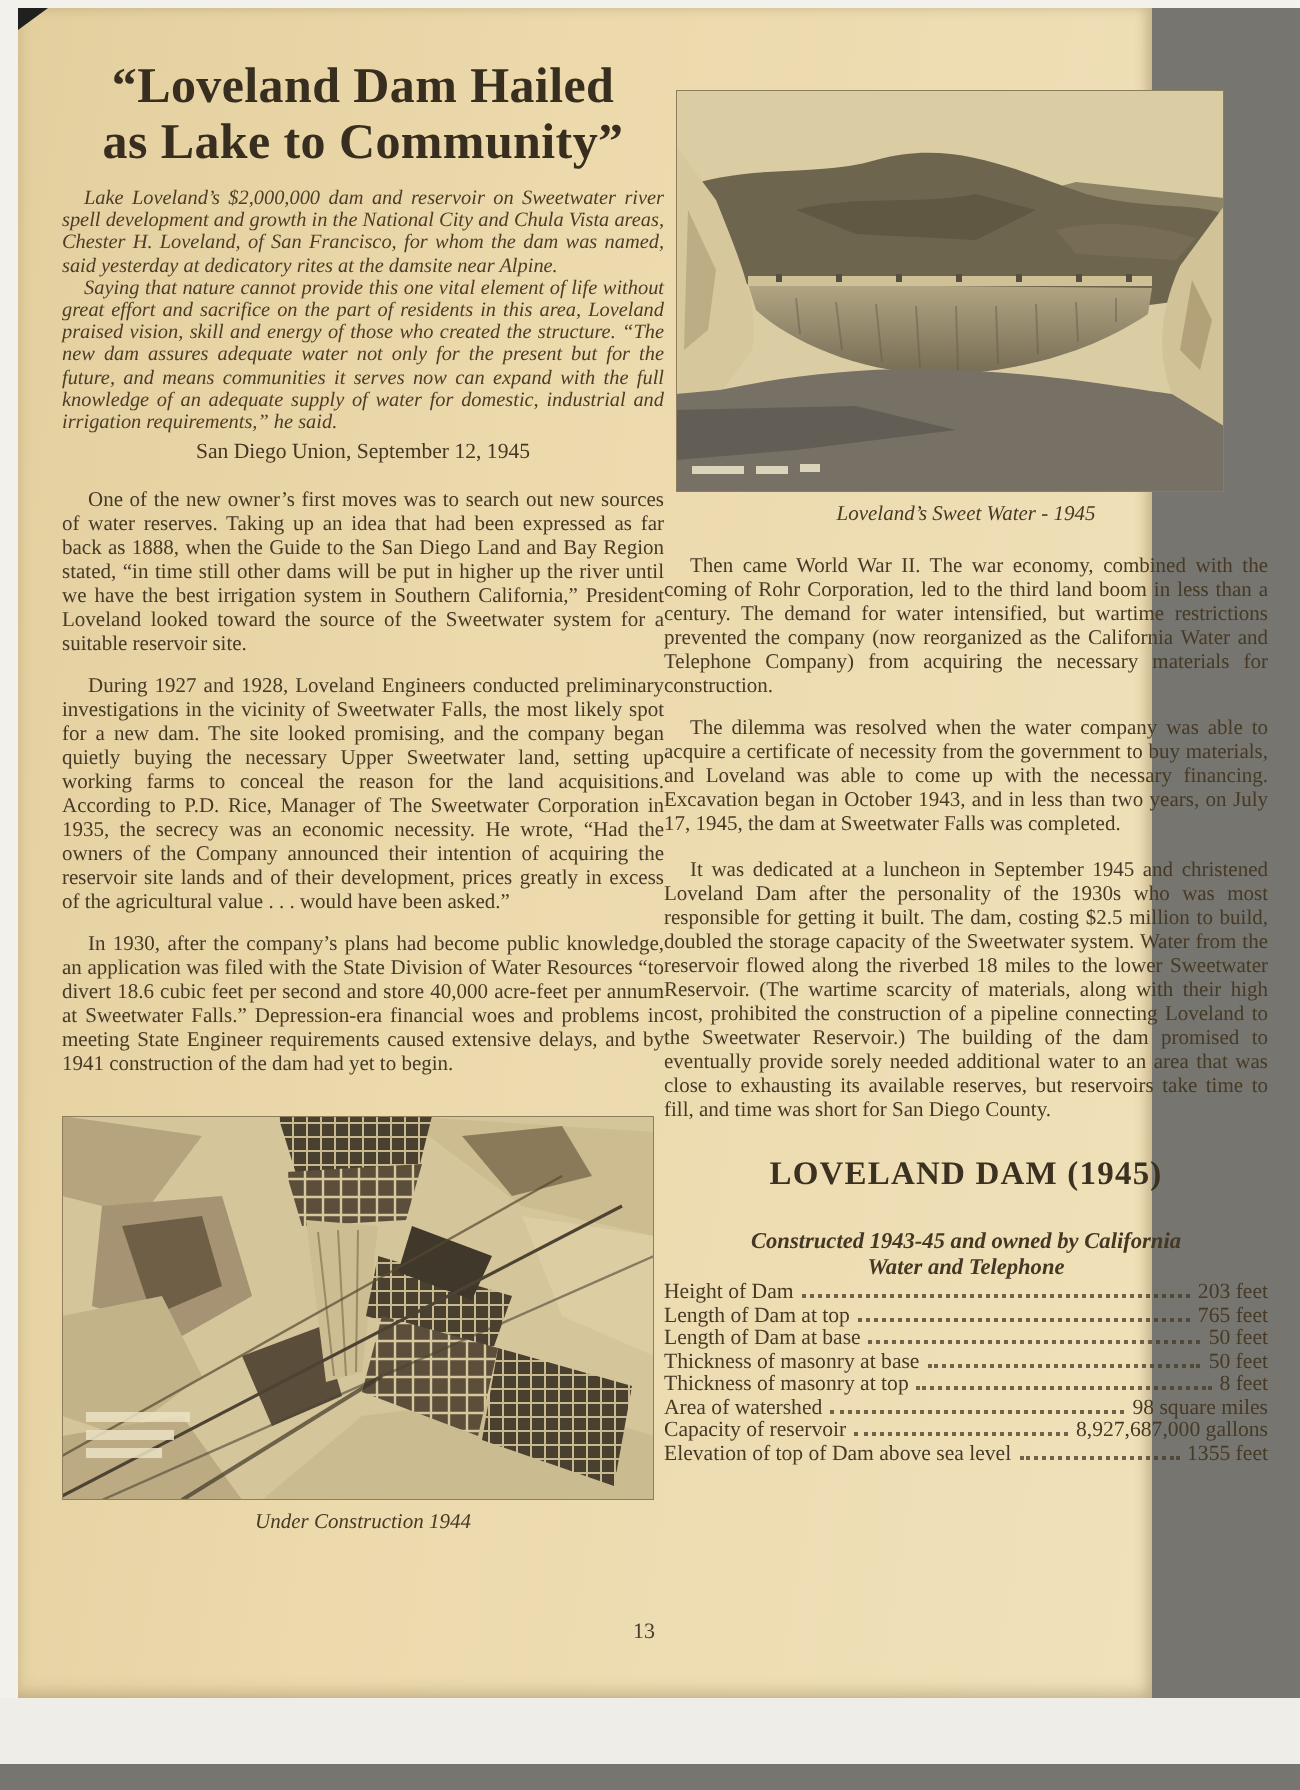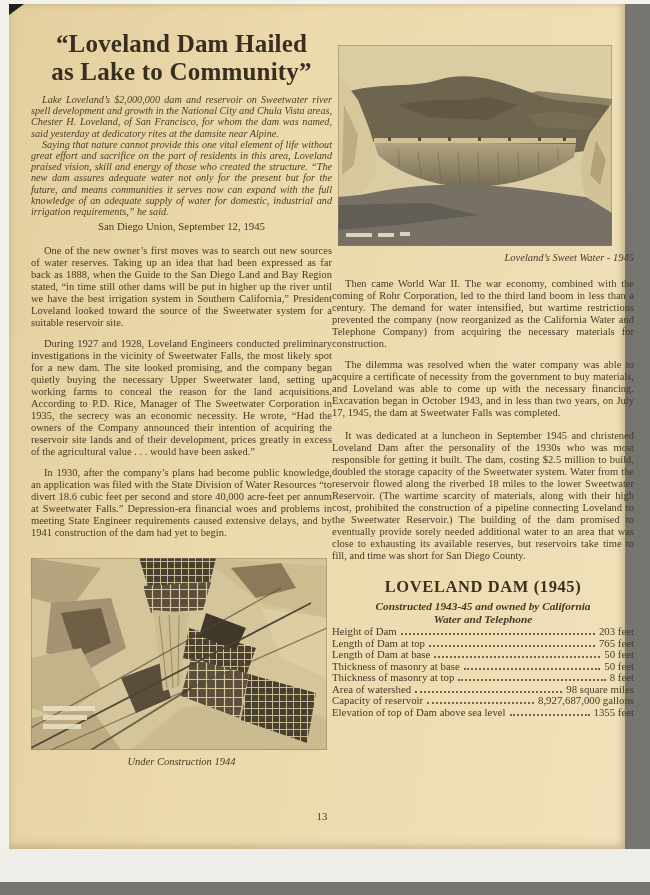--- a/index.html
+++ b/index.html
@@ -2,47 +2,47 @@
 <html><head>
 <meta charset="utf-8">
 <style>
   html,body{margin:0;padding:0;}
   body{width:650px;height:895px;position:relative;background:#767570;
        font-family:"Liberation Serif","DejaVu Serif",serif;overflow:hidden;}
   .scan-edge-left{position:absolute;left:0;top:0;width:9px;height:882px;background:#f3f1ec;}
   .scan-edge-top{position:absolute;left:0;top:0;width:650px;height:4px;background:#f3f1ec;}
   .scan-strip-white{position:absolute;left:0;top:849px;width:650px;height:33px;background:#efede7;}
   .scan-strip-gray{position:absolute;left:0;top:882px;width:650px;height:13px;background:#767570;}
-  .page{position:absolute;left:9px;top:4px;width:616px;height:845px;
+  .page{position:absolute;left:9px;top:4px;width:567px;height:845px;
         background:linear-gradient(100deg,#e3cf9e 0%,#ecd9ac 40%,#f0e1ba 100%);
         box-shadow:inset -3px 0 6px rgba(120,100,60,.25), inset 0 -4px 8px rgba(120,100,60,.2);}
   .corner-artifact{position:absolute;left:0;top:0;width:0;height:0;
         border-top:11px solid #20201e;border-right:15px solid transparent;}
   .col-left{position:absolute;left:22px;top:26px;width:301px;}
   .col-right{position:absolute;left:323px;top:41px;width:302px;}
   .headline{font-size:25px;font-weight:bold;line-height:28px;text-align:center;
         color:#372e20;letter-spacing:.2px;}
   .intro{margin-top:8px;font-style:italic;font-size:10.2px;line-height:11.2px;
         text-align:justify;color:#4c3d27;}
   .intro p{margin:0;text-indent:11px;}
   .attribution{margin-top:3px;text-align:center;font-size:10.8px;color:#443824;}
   .bodytext{font-size:10.5px;line-height:12px;text-align:justify;color:#463a26;}
   .bodytext p{margin:0 0 9px;text-indent:13px;}
   .col-left .bodytext{margin-top:13px;}
   .photo{display:block;}
   .photo svg{display:block;}
   .caption{font-style:italic;font-size:10.5px;text-align:center;color:#473a25;margin-top:6px;}
   .photo-construction{margin-top:19px;}
   .photo-dam{margin-left:6px;}
-  .caption-dam{margin-bottom:15px;text-align:right;}
+  .caption-dam{margin-bottom:15px;}
   .stats{margin-top:15px;}
   .stats-title{font-size:16.5px;font-weight:bold;letter-spacing:.6px;text-align:center;
         color:#3b3120;}
   .stats-subtitle{font-weight:bold;font-style:italic;font-size:11.3px;line-height:13px;
-        text-align:center;color:#443824;margin-top:3px;}
+        text-align:center;color:#443824;margin-top:18px;}
   .stats-table{font-size:10.8px;color:#463a26;}
   .stats-row{display:flex;align-items:baseline;line-height:11.5px;}
   .stats-label{white-space:nowrap;}
   .stats-leader{flex:1;border-bottom:2px dotted rgba(70,58,38,.75);margin:0 4px 2px;}
   .stats-value{white-space:nowrap;}
   .page-number{position:absolute;left:298px;top:806px;width:30px;text-align:center;
         font-size:11px;color:#4a3d28;}
 </style>
 </head>
 <body>

